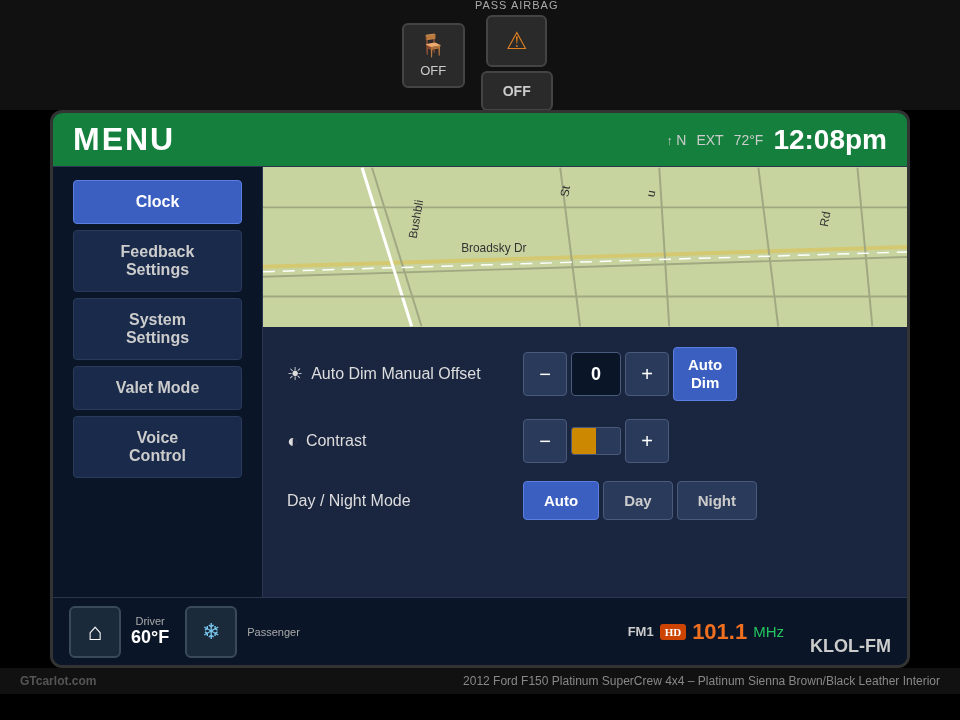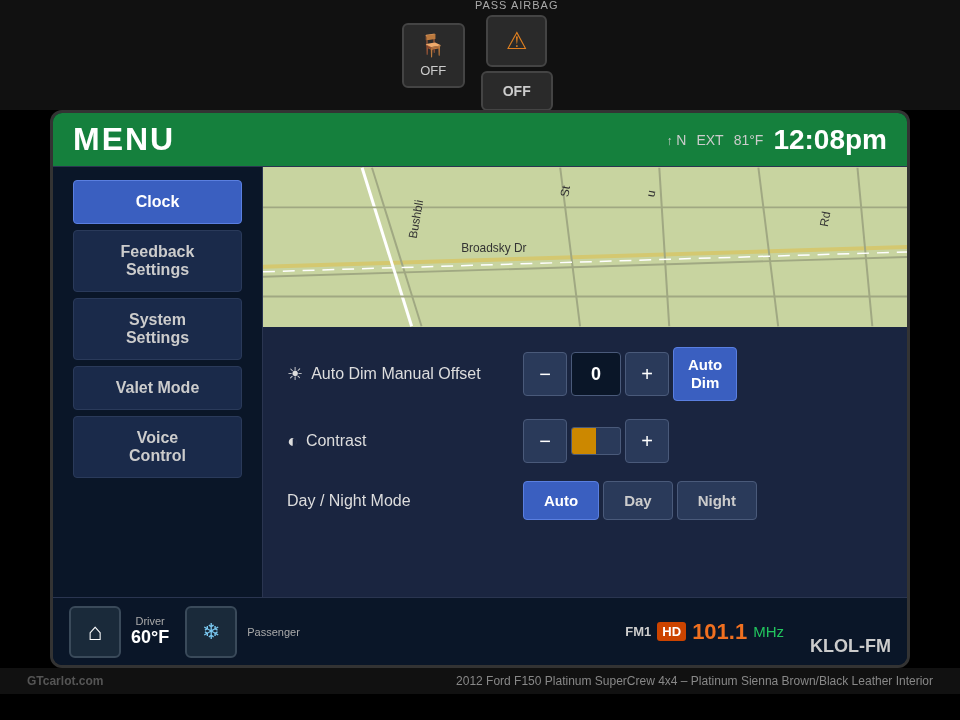--- a/index.html
+++ b/index.html
@@ -341,24 +341,25 @@
 
     .fm-badge {
       color: #ccc;
       font-size: 13px;
       font-weight: bold;
     }
 
     .hd-badge {
       background: #cc4400;
       color: #fff;
-      font-size: 13px;
+      font-size: 11px;
       font-weight: bold;
       padding: 2px 5px;
       border-radius: 3px;
+      font-family: Liberation Serif, serif;
     }
 
     .radio-freq {
       color: #f07020;
       font-size: 22px;
       font-weight: bold;
     }
 
     .radio-unit {
       color: #22c55e;
@@ -369,21 +370,21 @@
       color: #ccc;
       font-size: 18px;
       font-weight: bold;
       margin-left: 20px;
       margin-top: 30px;
     }
 
     
     .bottom-caption {
       background: #111;
-      padding: 6px 27px;
+      padding: 6px 20px;
       display: flex;
       justify-content: space-between;
       align-items: center;
     }
 
     .watermark {
       color: #555;
       font-size: 12px;
       font-weight: bold;
     }
@@ -451,21 +452,21 @@
 <div class="display-unit">
 
   <div class="header-bar">
     <span class="menu-title">MENU</span>
     <div class="header-right">
       <span>
         <span style="font-size:12px;">↑</span>
         <span>N</span>
       </span>
       <span>EXT</span>
-      <span>81°F</span>
+      <span>72°F</span>
       <span class="clock-time">12:08pm</span>
     </div>
   </div>
 
   <div class="content-area">
 
     <div class="sidebar">
       <div class="sidebar-btn active">Clock</div>
       <div class="sidebar-btn inactive" style="white-space:pre-line;">Feedback
 Settings</div>

